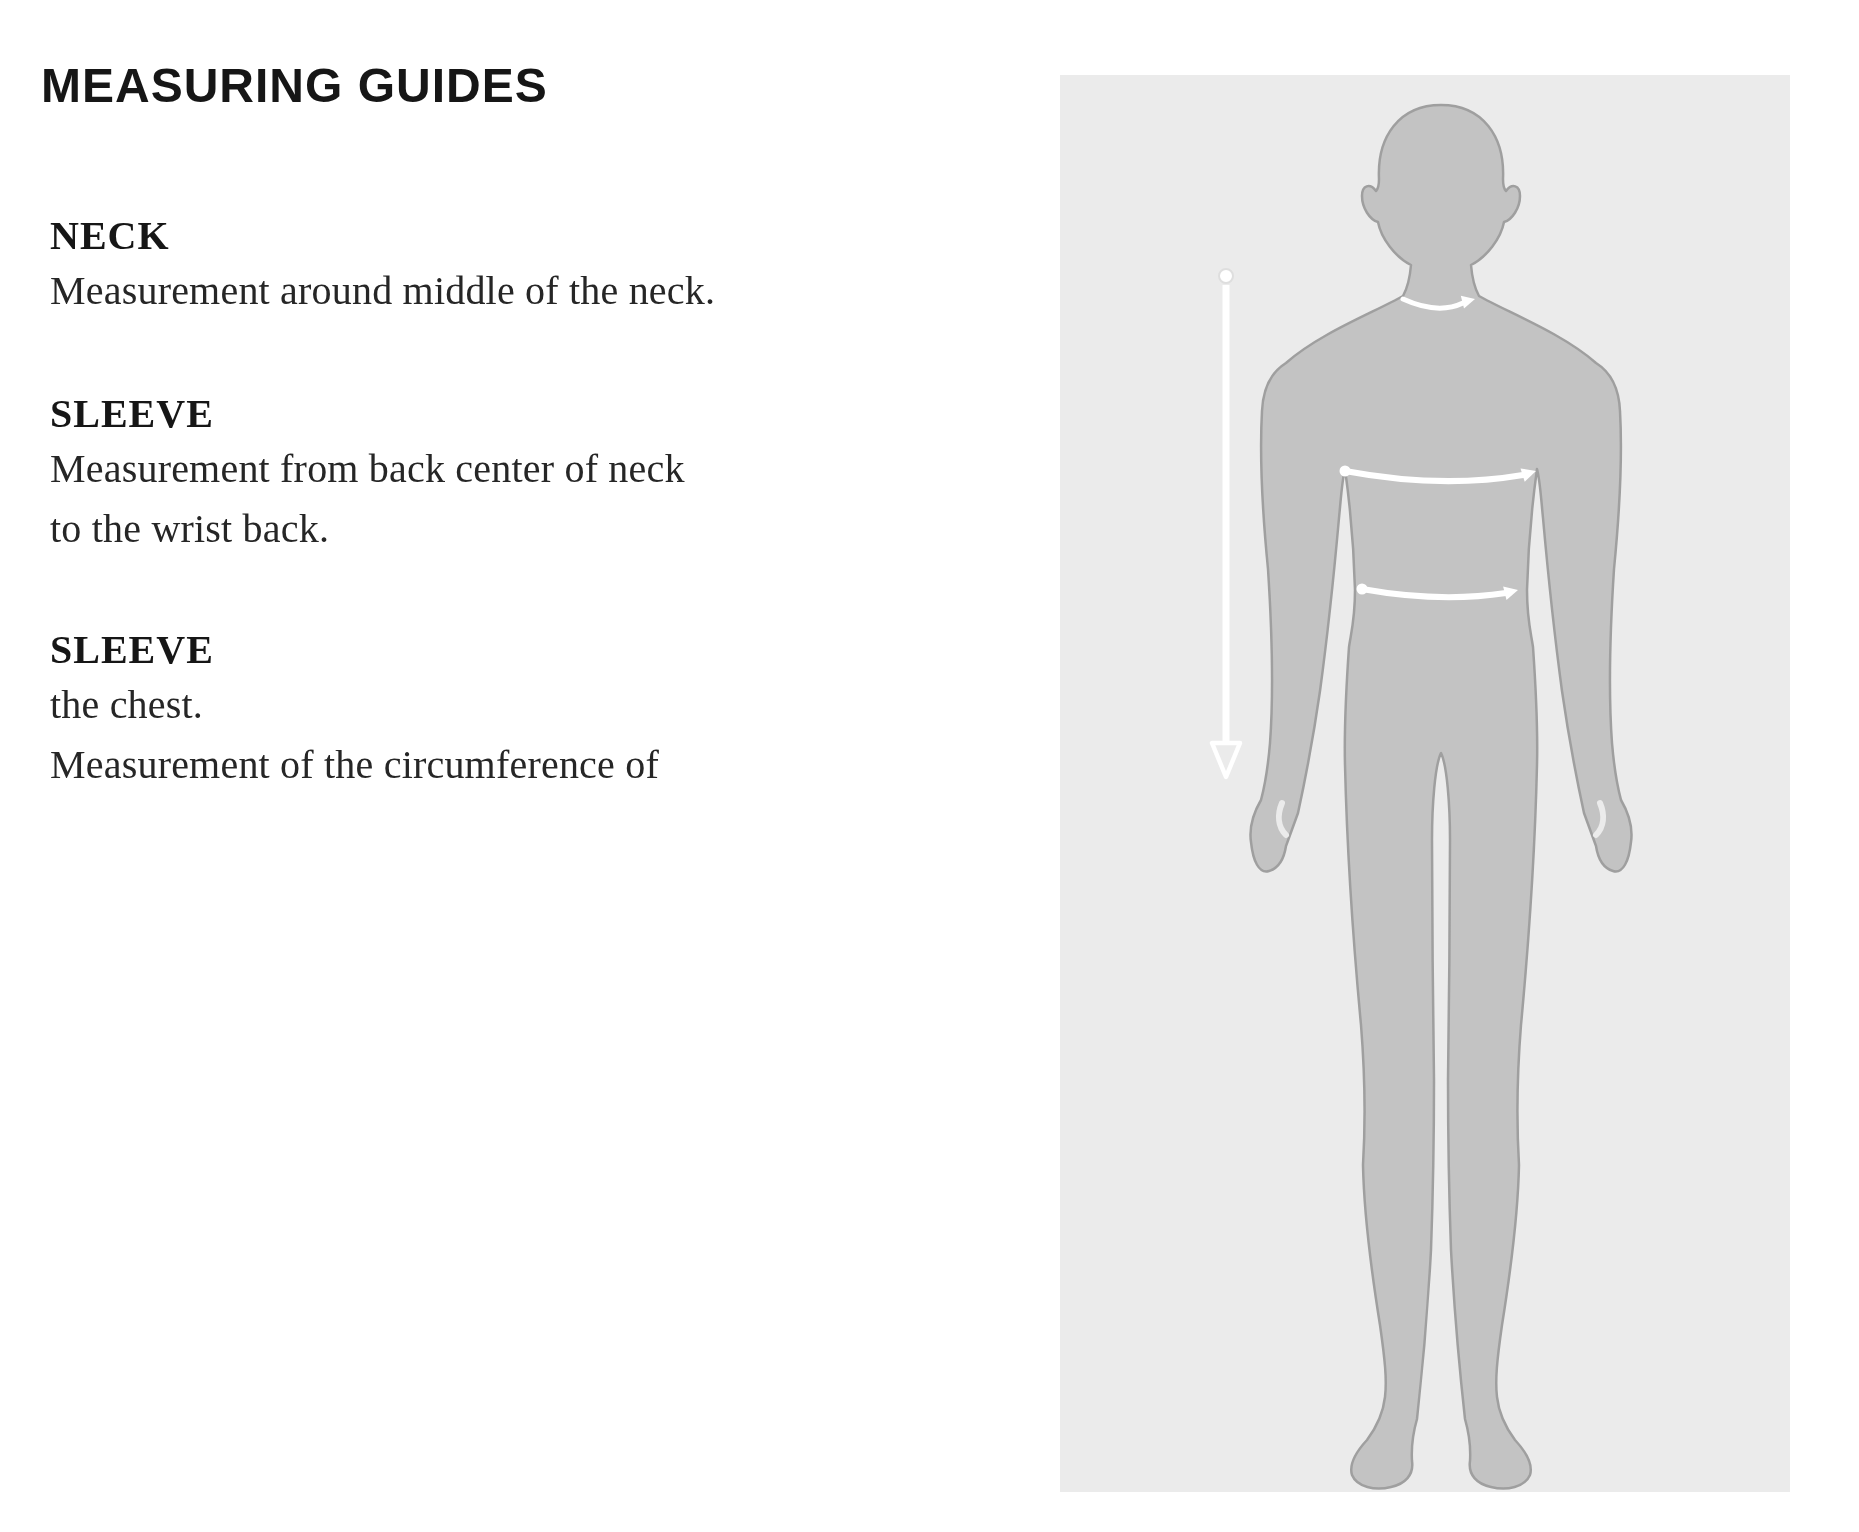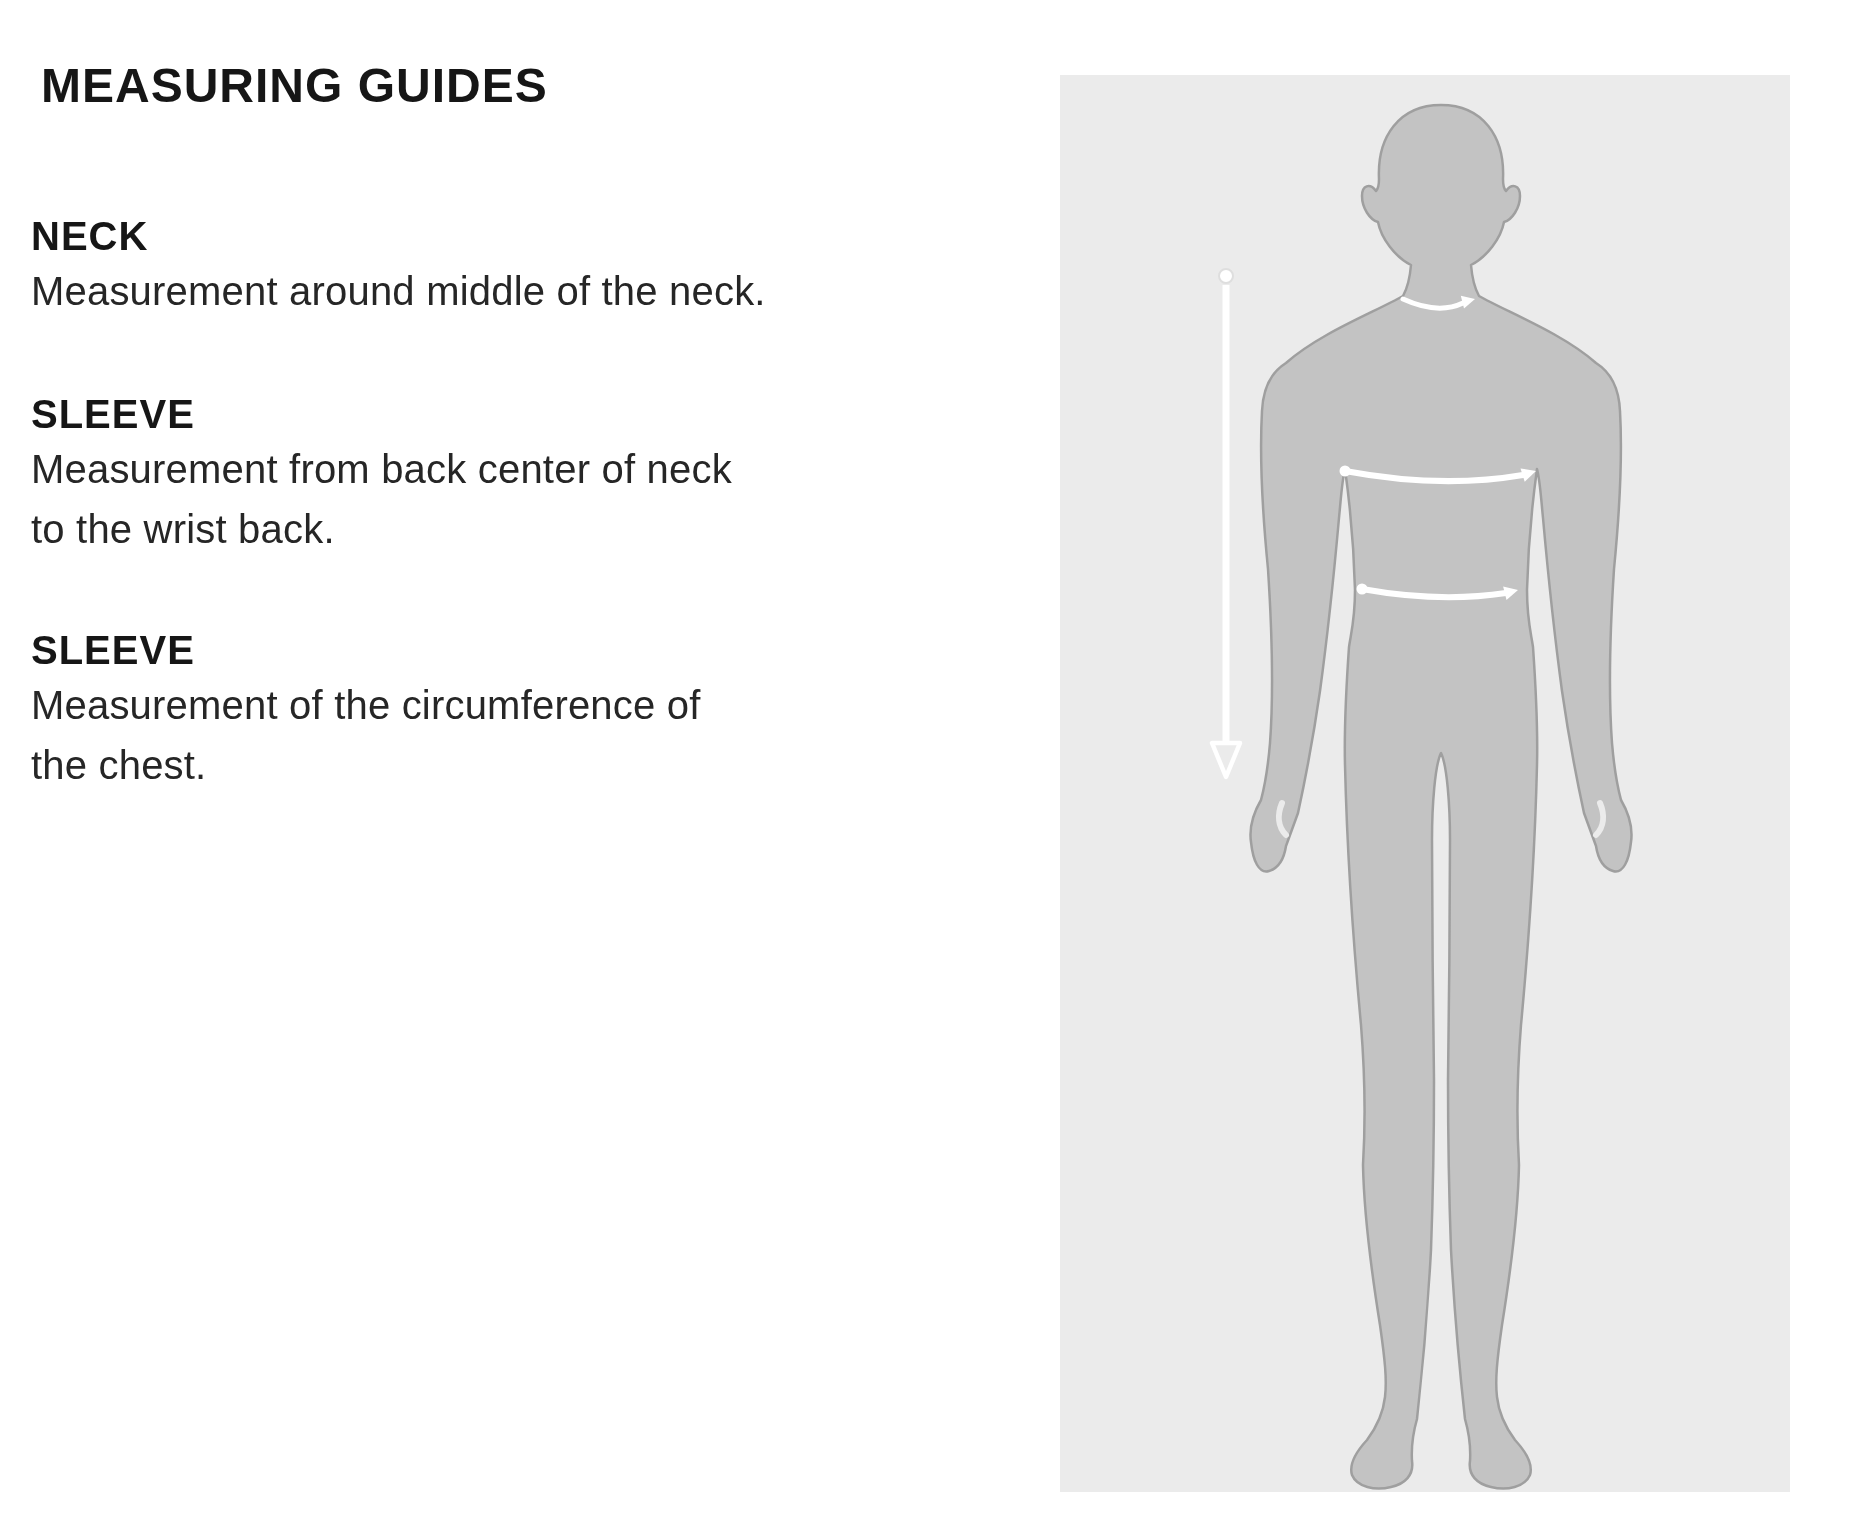--- a/index.html
+++ b/index.html
@@ -11,21 +11,21 @@
     overflow: hidden;
   }
   .screen { position: absolute; inset: 0; }
 
   
   .page-title {
     position: absolute; left: 41px; top: 63px;
     font-size: 48px; font-weight: 700; letter-spacing: 1px;
     color: #161616; white-space: nowrap; line-height: 46px;
   }
-  .section { position: absolute; left: 31px; }
+  .section { position: absolute; left: 50px; font-family: Liberation Serif, serif; }
   .section .sec-heading {
     margin: 0;
     font-size: 40px; font-weight: 700; letter-spacing: 1px;
     line-height: 46px; color: #161616; white-space: nowrap;
   }
   .section .sec-desc { margin-top: 2px; }
   .section .desc-line {
     font-size: 40px; font-weight: 400; letter-spacing: 0.2px;
     line-height: 60px; color: #262626; white-space: nowrap;
   }
@@ -60,22 +60,22 @@
     <h2 class="sec-heading">SLEEVE</h2>
     <div class="sec-desc">
       <div class="desc-line">Measurement from back center of neck</div>
       <div class="desc-line">to the wrist back.</div>
     </div>
   </div>
 
   <div class="section" id="sec-chest">
     <h2 class="sec-heading">SLEEVE</h2>
     <div class="sec-desc">
+      <div class="desc-line">the chest.</div>
       <div class="desc-line">Measurement of the circumference of</div>
-      <div class="desc-line">the chest.</div>
     </div>
   </div>
 
 
   <div class="figure-panel">
     <svg viewBox="0 0 730 1417">
 
       <g>
         <path stroke-width="2.5" stroke-linejoin="round" d="M 381 30
                  C 423 30 445 62 443 104

